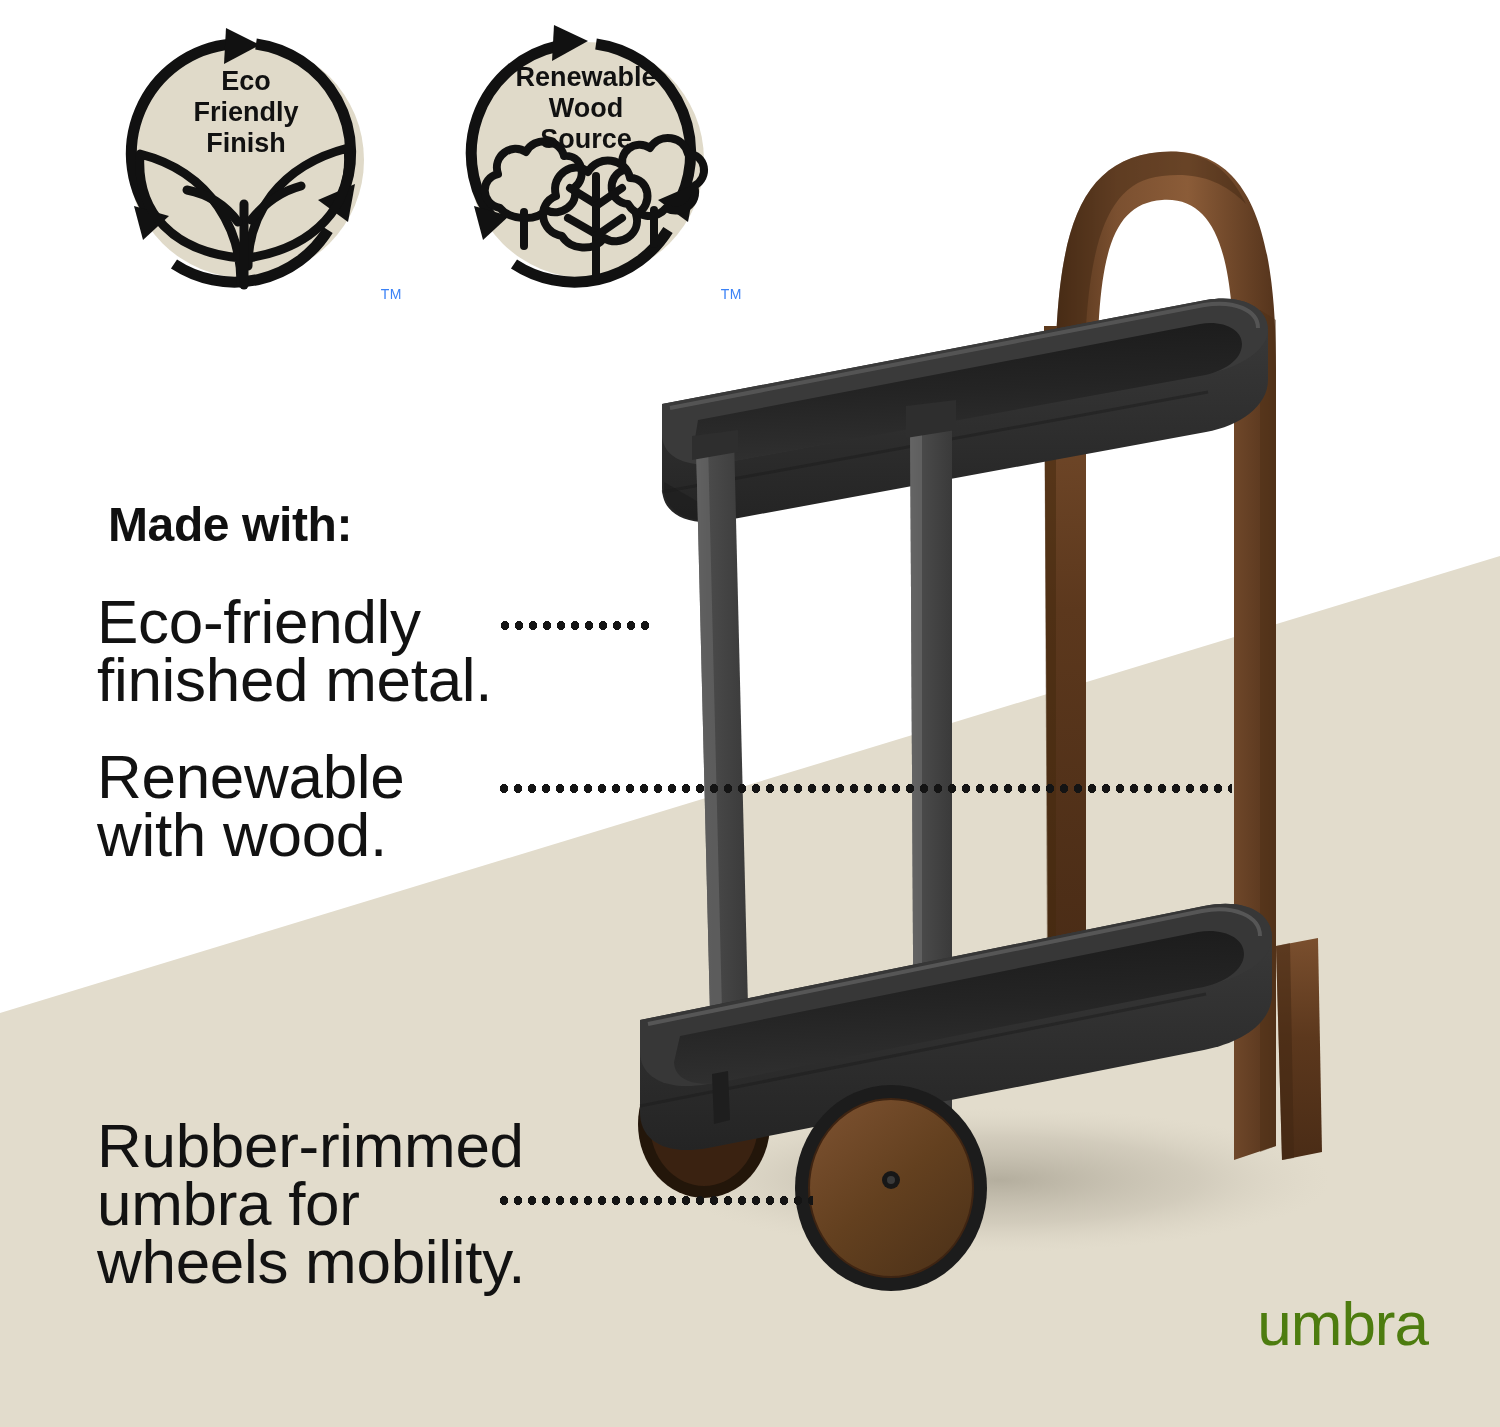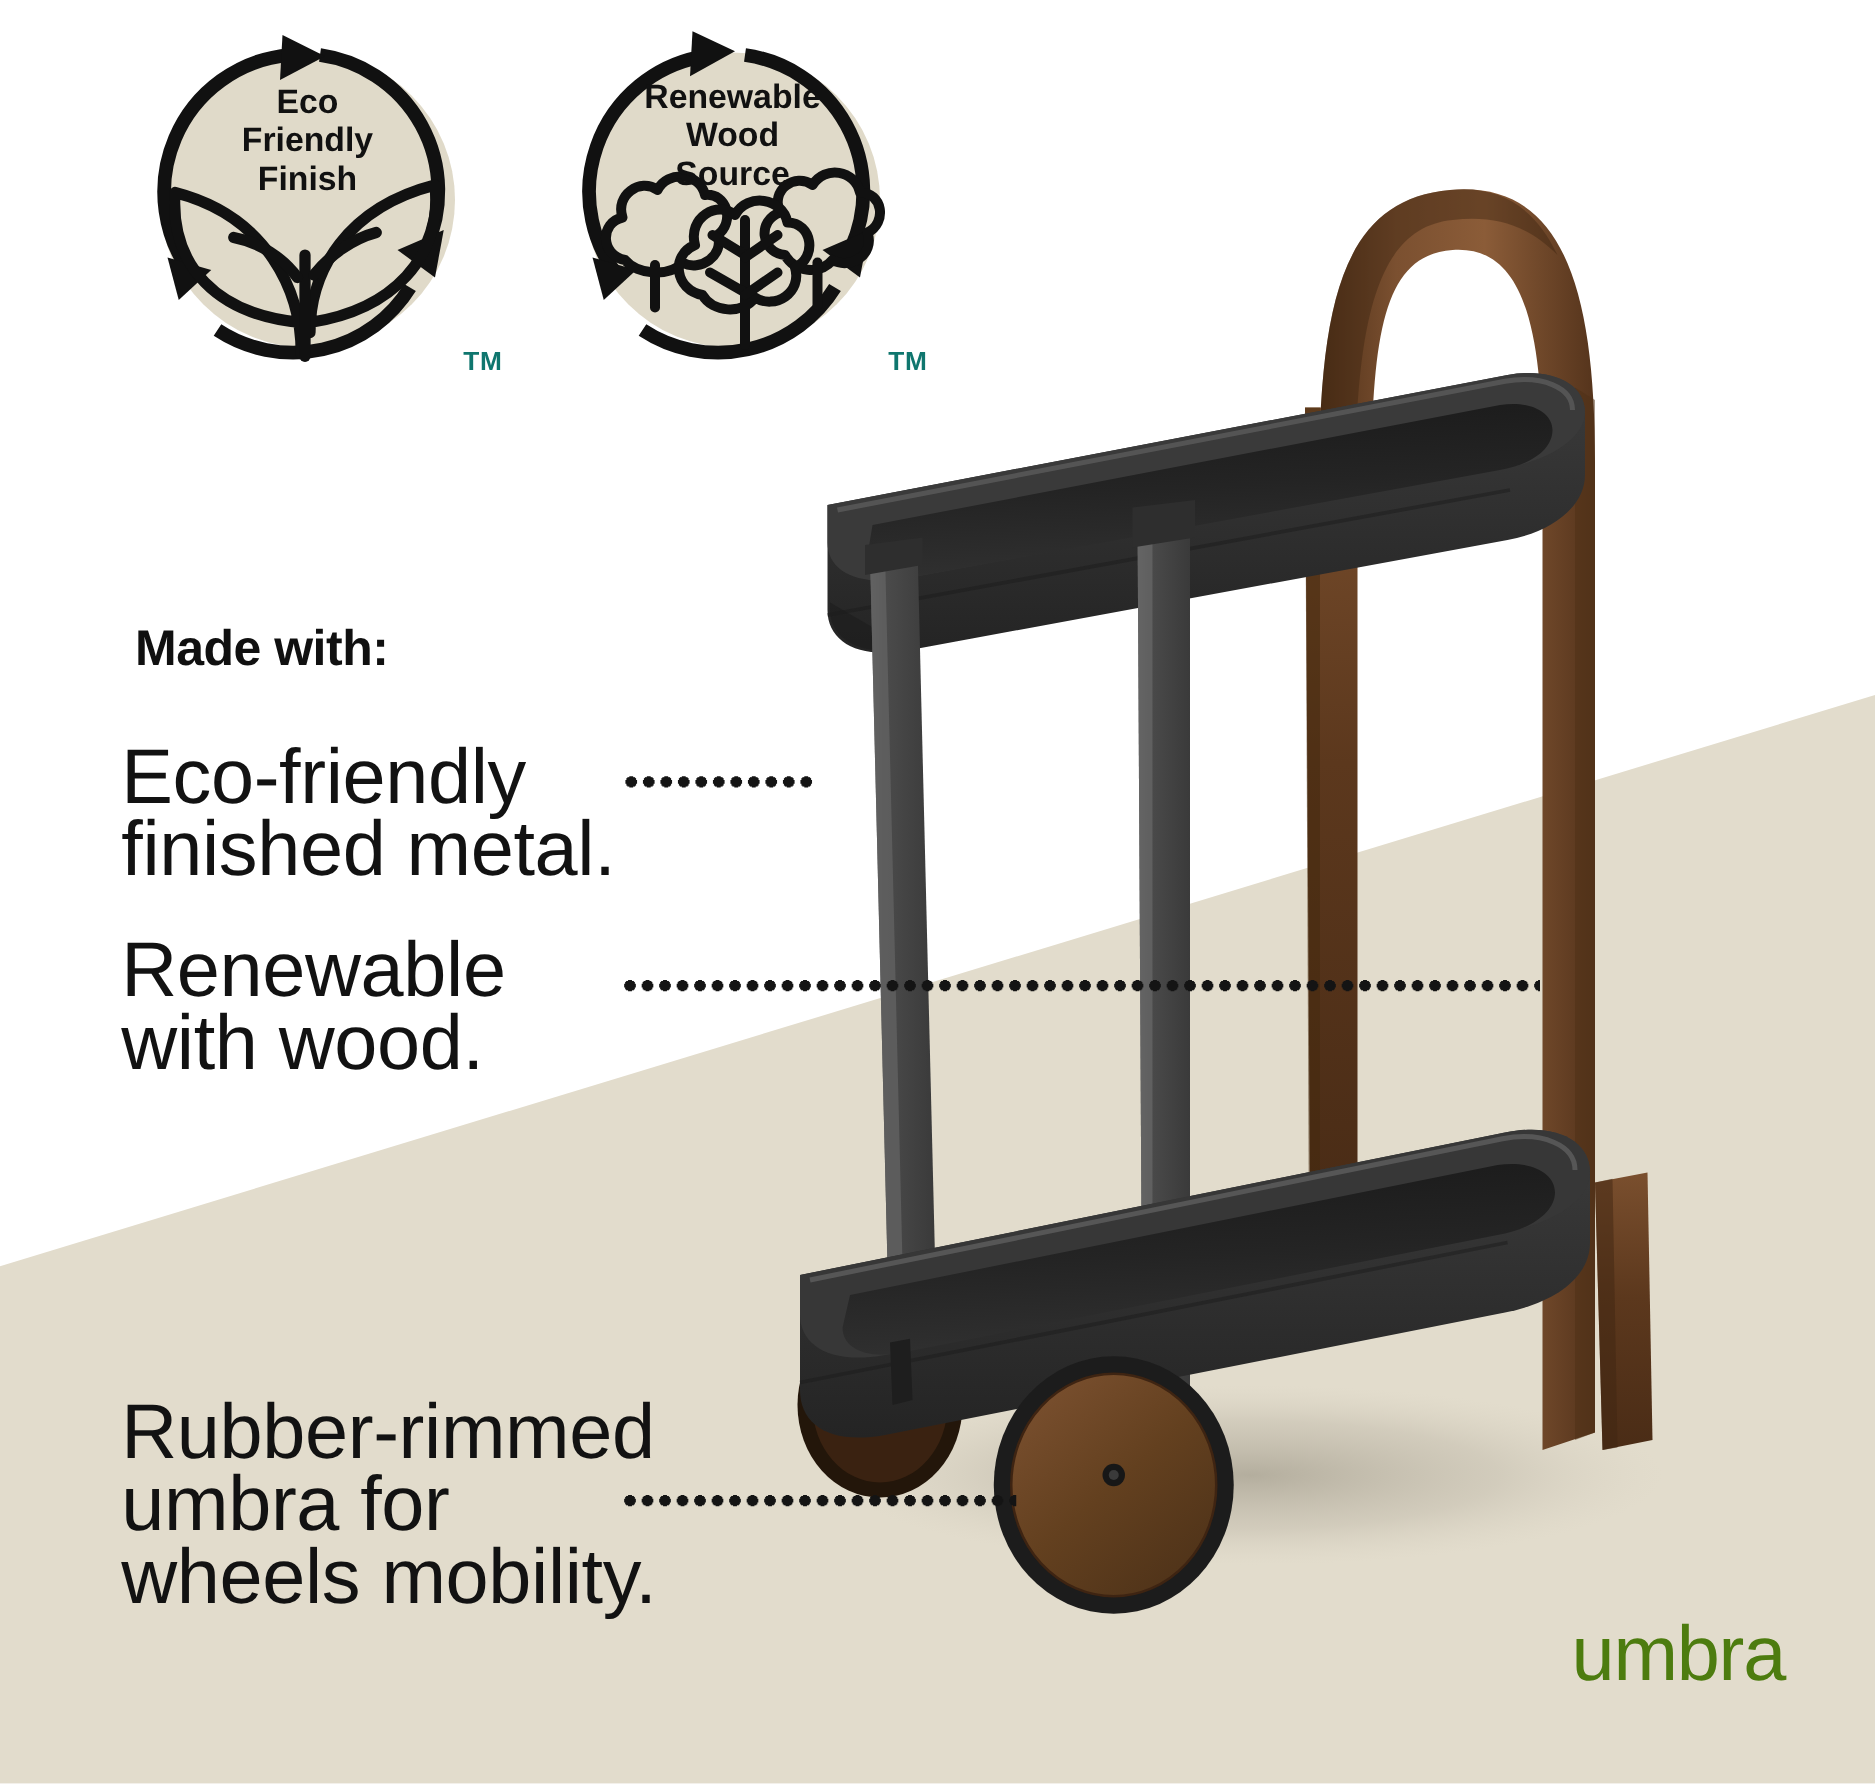--- a/index.html
+++ b/index.html
@@ -18,31 +18,31 @@
   }
 
   
   .badges{position:absolute;left:96px;top:8px;width:640px;height:310px;}
   .badge{position:absolute;top:0;width:300px;height:300px;}
   .badge.b1{left:0;}
   .badge.b2{left:340px;}
   .badge svg{display:block;width:300px;height:300px;overflow:visible;}
   .badge-tm{
     position:absolute;bottom:6px;right:-6px;
-    font-size:21px;font-weight:bold;color:#0f766e;letter-spacing:.5px;
+    font-size:14px;font-weight:normal;color:#3b82f6;letter-spacing:.5px;
   }
   .badge-text{
     font-family:"Liberation Sans","DejaVu Sans",sans-serif;
     font-weight:bold;fill:#111111;text-anchor:middle;
   }
 
   
   .made-with{
     position:absolute;left:108px;top:497px;
-    font-size:40px;font-weight:bold;color:#101010;
+    font-size:48px;font-weight:bold;color:#101010;
     letter-spacing:-0.4px;white-space:nowrap;
   }
   .feature{
     position:absolute;left:97px;
     font-size:62px;line-height:58px;color:#121212;
     letter-spacing:-0.3px;font-weight:400;
   }
   .feature .ln{display:block;white-space:nowrap;}
   .f1{top:593px;}
   .f2{top:748px;}

